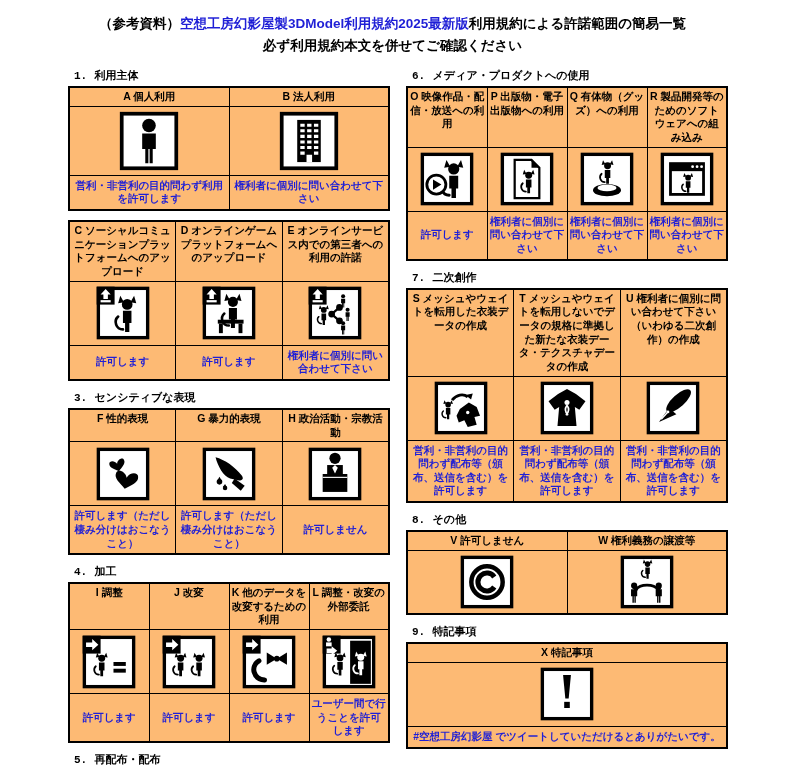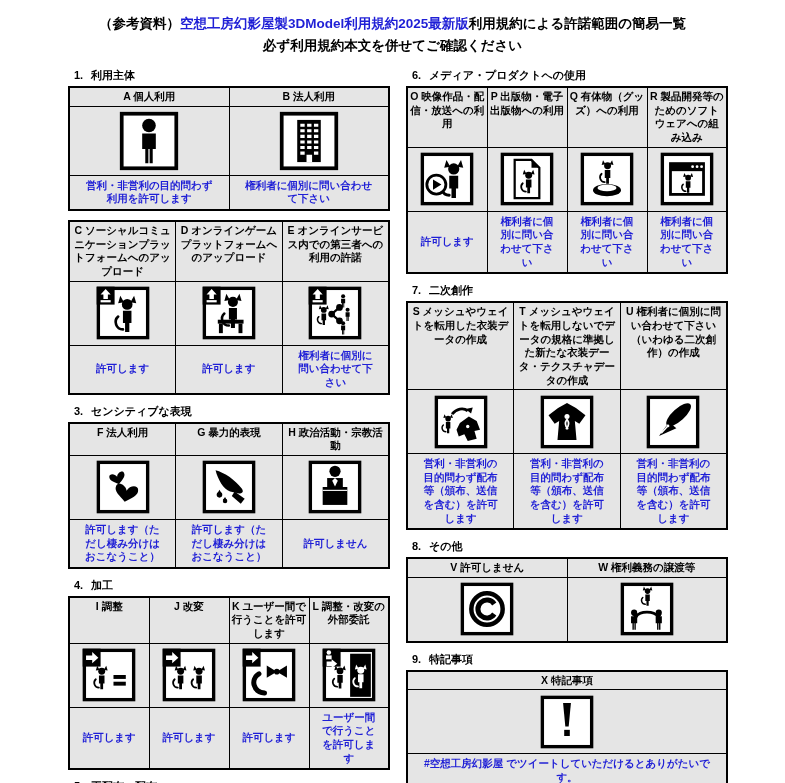--- a/index.html
+++ b/index.html
@@ -9,27 +9,27 @@
     width:785px; height:783px; overflow:hidden;
     font-family:"Liberation Sans","DejaVu Sans",sans-serif;
     color:var(--ink);
   }
   .page{ width:785px; height:783px; position:relative; background:#fff; }
   .doc-title{ text-align:center; padding-top:13px; font-weight:bold; font-size:13.5px; line-height:1.6; }
   .doc-title .lnk{ color:var(--blue); }
   .cols{ display:flex; gap:16px; padding:12px 57px 0 68px; align-items:flex-start; }
   .col{ flex:1; min-width:0; }
   .section{ margin-bottom:9px; }
-  .sec-head{ font-size:11px; font-weight:bold; margin:0 0 3px 6px; }
+  .sec-head{ font-size:11px; font-weight:bold; margin:0 0 3px 6px;font-family:Liberation Mono, monospace; }
   .sec-head .num{ display:inline-block; min-width:14px; }
-  table{ width:100%; border-collapse:collapse; table-layout:fixed; border:2.5px solid #000; background:#e5e5e5; }
+  table{ width:100%; border-collapse:collapse; table-layout:fixed; border:2.5px solid #000; background:#fdba74; }
   td{ border:1.6px solid #000; }
   td.hdr{ font-weight:bold; font-size:10.5px; text-align:center; line-height:1.3; padding:2px 2px; vertical-align:top; }
   td.ico{ height:64px; text-align:center; vertical-align:middle; padding:3px; }
-  td.res{ color:var(--blue); font-weight:bold; font-size:10.5px; text-align:center; line-height:1.3; padding:3px 12px; vertical-align:middle; }
+  td.res{ color:var(--blue); font-weight:bold; font-size:10.5px; text-align:center; line-height:1.3; padding:3px 2px; vertical-align:middle; }
   svg.icon{ width:56px; height:56px; display:block; margin:0 auto; }
   svg.icon-lg{ width:62px; height:62px; }
   .res .linky{ cursor:pointer; }
 </style>
 </head>
 <body>
 
 <svg width="0" height="0" style="position:absolute" aria-hidden="true">
   <defs>
     <g id="g-frame">
@@ -317,21 +317,21 @@
               </tr>
         </tbody>
           </table>
       </div>
 
       <div class="section">
         <div class="sec-head"><span class="num">3.</span> <span>センシティブな表現</span></div>
         <table>
           <tbody>
               <tr>
-                <td class="hdr">F 法人利用</td>
+                <td class="hdr">F 性的表現</td>
                 <td class="hdr">G 暴力的表現</td>
                 <td class="hdr">H 政治活動・宗教活動</td>
               </tr>
           <tr>
                 <td class="ico">
                   <svg class="icon">
                     <use href="#i-F"></use>
                   </svg>
                 </td>
               <td class="ico">
@@ -354,21 +354,21 @@
           </table>
       </div>
 
       <div class="section">
         <div class="sec-head"><span class="num">4.</span> <span>加工</span></div>
         <table>
           <tbody>
               <tr>
                 <td class="hdr">I 調整</td>
                 <td class="hdr">J 改変</td>
-                <td class="hdr">K ユーザー間で行うことを許可します</td>
+                <td class="hdr">K 他のデータを改変するための利用</td>
                 <td class="hdr">L 調整・改変の外部委託</td>
               </tr>
           <tr>
                 <td class="ico">
                   <svg class="icon">
                     <use href="#i-I"></use>
                   </svg>
                 </td>
               <td class="ico">
                   <svg class="icon">

